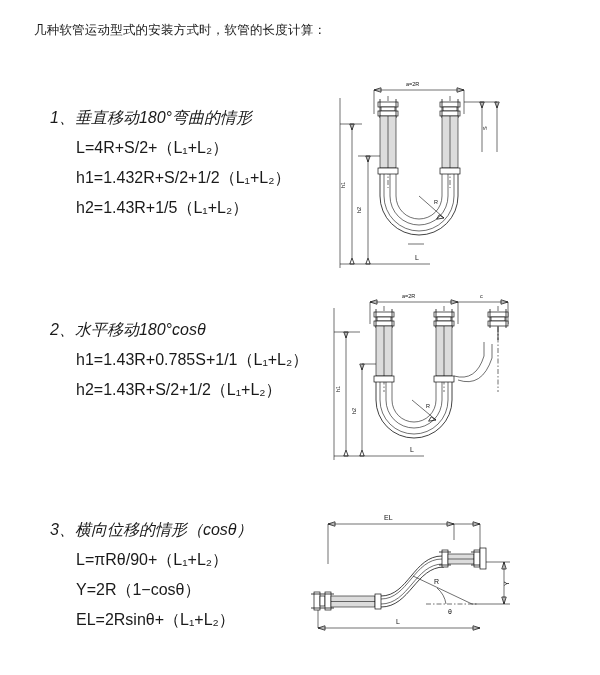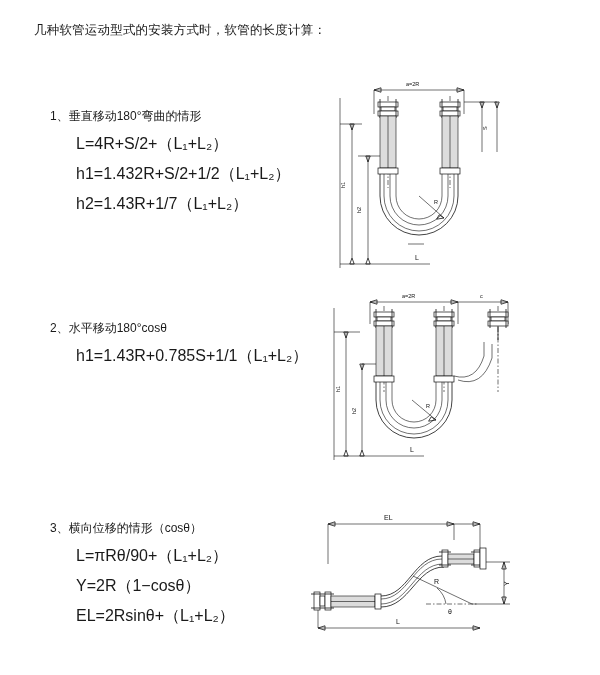--- a/index.html
+++ b/index.html
@@ -37,23 +37,24 @@
   #section-2 { top: 320px; }
   #section-3 { top: 520px; }
 
   .sec-text {
     position: absolute;
     left: 50px;
     top: 0;
     width: 260px;
   }
   .sec-heading {
-    font-size: 12px;
+    font-size: 16px;
     white-space: nowrap;
     margin-bottom: 9px;
+    font-style: italic;
   }
   .formula {
     font-size: 16px;
     white-space: nowrap;
     margin-left: 26px;
     margin-bottom: 9px;
   }
   .fig {
     position: absolute;
   }
@@ -77,21 +78,21 @@
 
   <div class="doc-title">几种软管运动型式的安装方式时，软管的长度计算：</div>
 
   <div class="section" id="section-1">
     <div class="sec-text">
       <div class="sec-heading">
         <span>1、</span><span>垂直移动180°弯曲的情形</span>
       </div>
       <div class="formula">L=4R+S/2+（L₁+L₂）</div>
       <div class="formula">h1=1.432R+S/2+1/2（L₁+L₂）</div>
-      <div class="formula">h2=1.43R+1/7（L₁+L₂）</div>
+      <div class="formula">h2=1.43R+1/5（L₁+L₂）</div>
     </div>
 
     <div class="fig" id="fig-1">
       <svg width="260" height="230" viewBox="0 0 260 230">
 
         <line class="thin" x1="62" y1="22" x2="152" y2="22"></line>
         <path class="ln" d="M62 22 l7 -2.2 v4.4 z" fill="#111"></path>
         <path class="ln" d="M152 22 l-7 -2.2 v4.4 z" fill="#111"></path>
         <text class="lbl" x="94" y="18">a=2R</text>
 
@@ -156,20 +157,21 @@
       </svg>
     </div>
   </div>
 
   <div class="section" id="section-2">
     <div class="sec-text">
       <div class="sec-heading">
         <span>2、</span><span>水平移动180°cosθ</span>
       </div>
       <div class="formula">h1=1.43R+0.785S+1/1（L₁+L₂）</div>
+      <div class="formula">h2=1.43R+S/2+1/2（L₁+L₂）</div>
     </div>
 
     <div class="fig" id="fig-2">
       <svg width="260" height="210" viewBox="0 0 260 210">
 
         <line class="thin" x1="58" y1="22" x2="146" y2="22"></line>
         <path class="ln" d="M58 22 l7 -2.2 v4.4 z" fill="#111"></path>
         <path class="ln" d="M146 22 l-7 -2.2 v4.4 z" fill="#111"></path>
         <text class="lbl" x="90" y="18">a=2R</text>
         <line class="thin" x1="58" y1="22" x2="58" y2="44"></line>

